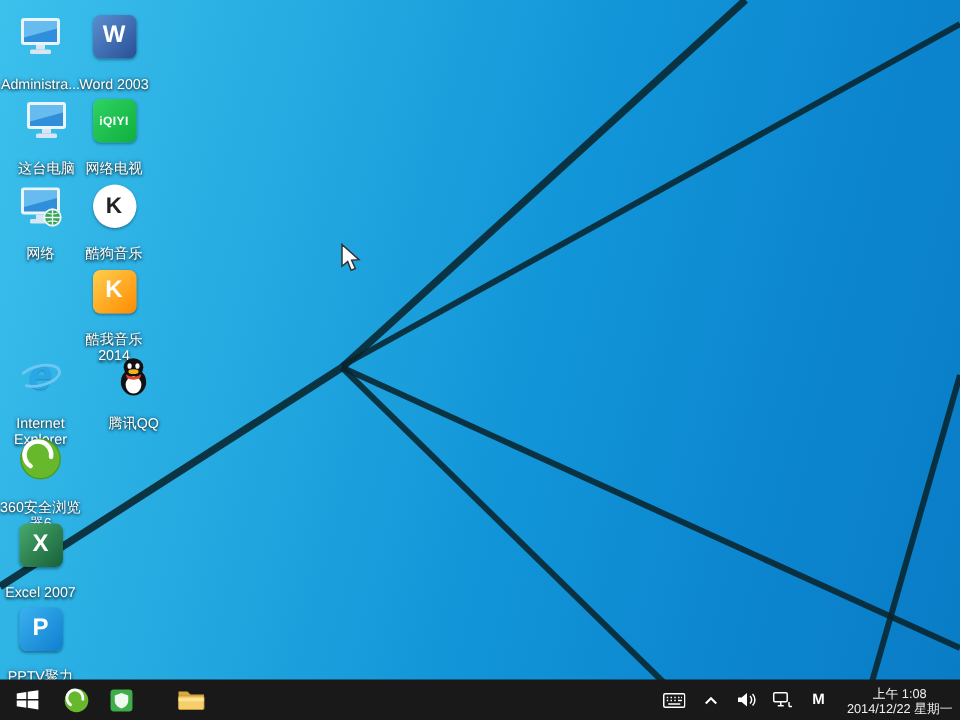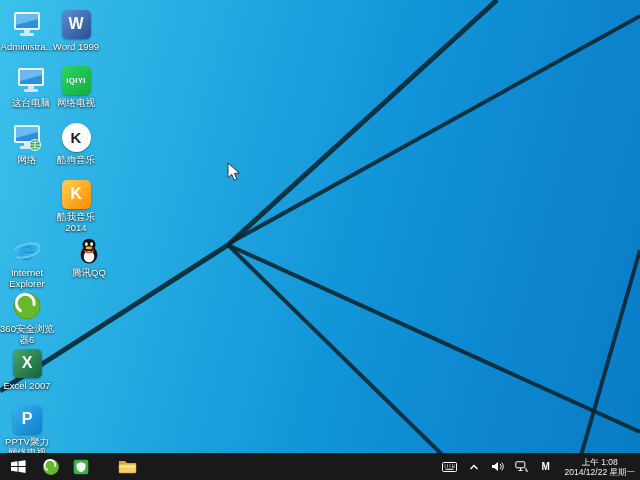--- a/index.html
+++ b/index.html
@@ -8,21 +8,21 @@
   #screen { position:relative; width:640px; height:480px; overflow:hidden;
     background:linear-gradient(105deg,#3cc0ec 0%,#25aae1 28%,#1295d8 55%,#0c86cf 78%,#0a7cc6 100%); }
 
   
   .lines { position:absolute; left:0; top:0; z-index:1; }
   .wl { stroke:#08242e; stroke-opacity:.88; }
 
   
   .dicon { position:absolute; width:54px; text-align:center; z-index:3; cursor:default; }
   .glyph { width:32px; height:32px; margin:0 auto; display:flex; align-items:center; justify-content:center; position:relative; }
-  .dlabel { margin-top:1px; font-size:9.5px; line-height:11px; color:#fff;
+  .dlabel { margin-top:11px; font-size:9.5px; line-height:11px; color:#fff;
     text-shadow:0 1px 2px rgba(0,0,0,.8), 0 0 3px rgba(0,0,0,.45); word-break:break-word; }
 
   .tile { width:29px; height:29px; border-radius:5px; display:flex; align-items:center; justify-content:center;
     color:#fff; font-weight:bold; font-size:16px; box-shadow:0 1px 2px rgba(0,0,0,.35); }
   .t-word  { background:linear-gradient(135deg,#5a8fd0,#2a4f97); }
   .t-excel { background:linear-gradient(135deg,#47a96b,#17603a); }
   .t-pptv  { background:linear-gradient(135deg,#3ab1ef,#0f7fd0); }
   .t-kuwo  { background:linear-gradient(135deg,#ffcf4d,#ff8a00); }
   .t-iqiyi { background:linear-gradient(135deg,#2fd463,#0fae3f); font-size:8px; letter-spacing:.3px; }
   .circle-kugou { width:29px; height:29px; border-radius:50%; background:#fff; color:#222;
@@ -136,21 +136,21 @@
     <div class="glyph">
       <div class="tile t-pptv">P</div>
     </div>
     <div class="dlabel">PPTV聚力 网络电视</div>
   </div>
 
   <div class="dicon" style="left:49px;top:8px">
     <div class="glyph">
       <div class="tile t-word">W</div>
     </div>
-    <div class="dlabel">Word 1999</div>
+    <div class="dlabel">Word 2003</div>
   </div>
 
   <div class="dicon" style="left:49px;top:64px">
     <div class="glyph">
       <div class="tile t-iqiyi">iQIYI</div>
     </div>
     <div class="dlabel">网络电视</div>
   </div>
 
   <div class="dicon" style="left:49px;top:121px">

